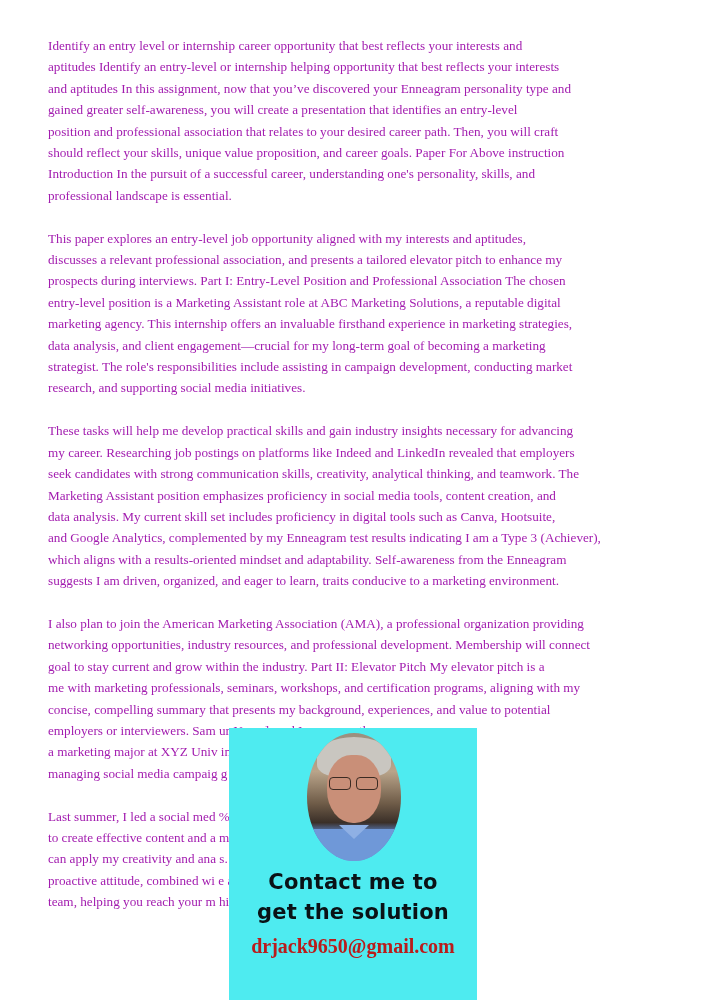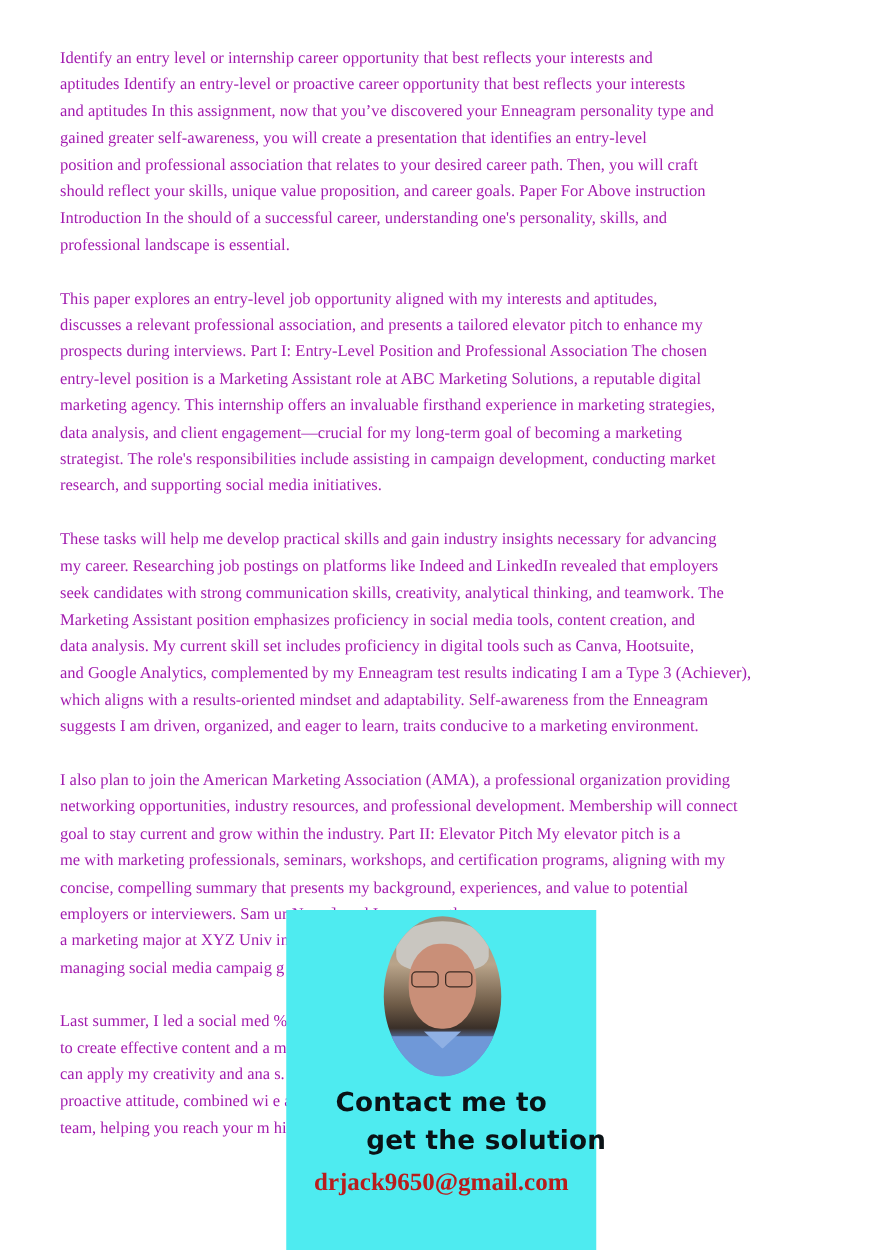--- a/index.html
+++ b/index.html
@@ -29,40 +29,40 @@
     .portrait .glasses { position: absolute; left: 22px; top: 44px; width: 50px; height: 12px; }
     .portrait .glasses span { position: absolute; top: 0; width: 20px; height: 11px; border: 1.5px solid #3b2a22; border-radius: 4px; }
     .portrait .shirt { position: absolute; left: 0; top: 96px; width: 94px; height: 40px; background: #6f98d8; }
     .portrait .collar { position: absolute; left: 32px; top: 92px; width: 30px; height: 14px; background: #8fb0e4; clip-path: polygon(0 0, 50% 100%, 100% 0); }
     .cta {
       position: absolute; left: 0; width: 248px; text-align: center;
       font-family: "DejaVu Sans", sans-serif; font-weight: bold; color: #0a1216;
       font-size: 21px; line-height: 30px; letter-spacing: 0.2px;
     }
     .cta1 { top: 139px; }
-    .cta2 { top: 169px; padding-left: 36px; }
+    .cta2 { top: 169px; }
     .email {
       position: absolute; left: 0; top: 205px; width: 248px; text-align: center;
       font-family: "Liberation Serif", serif; font-weight: bold; color: #b91c1c;
       font-size: 20px; line-height: 26px;
     }
   </style>
 </head>
 <body>
 
 <div class="page">
   <div class="content">
     <p class="para">
       <span class="line">Identify an entry level or internship career opportunity that best reflects your interests and</span>
-      <span class="line">aptitudes Identify an entry-level or proactive career opportunity that best reflects your interests</span>
+      <span class="line">aptitudes Identify an entry-level or internship helping opportunity that best reflects your interests</span>
       <span class="line">and aptitudes In this assignment, now that you’ve discovered your Enneagram personality type and</span>
       <span class="line">gained greater self-awareness, you will create a presentation that identifies an entry-level</span>
       <span class="line">position and professional association that relates to your desired career path. Then, you will craft</span>
       <span class="line">should reflect your skills, unique value proposition, and career goals. Paper For Above instruction</span>
-      <span class="line">Introduction In the should of a successful career, understanding one's personality, skills, and</span>
+      <span class="line">Introduction In the pursuit of a successful career, understanding one's personality, skills, and</span>
       <span class="line">professional landscape is essential.</span>
     </p>
     <p class="para">
       <span class="line">This paper explores an entry-level job opportunity aligned with my interests and aptitudes,</span>
       <span class="line">discusses a relevant professional association, and presents a tailored elevator pitch to enhance my</span>
       <span class="line">prospects during interviews. Part I: Entry-Level Position and Professional Association The chosen</span>
       <span class="line">entry-level position is a Marketing Assistant role at ABC Marketing Solutions, a reputable digital</span>
       <span class="line">marketing agency. This internship offers an invaluable firsthand experience in marketing strategies,</span>
       <span class="line">data analysis, and client engagement—crucial for my long-term goal of becoming a marketing</span>
       <span class="line">strategist. The role's responsibilities include assisting in campaign development, conducting market</span>

